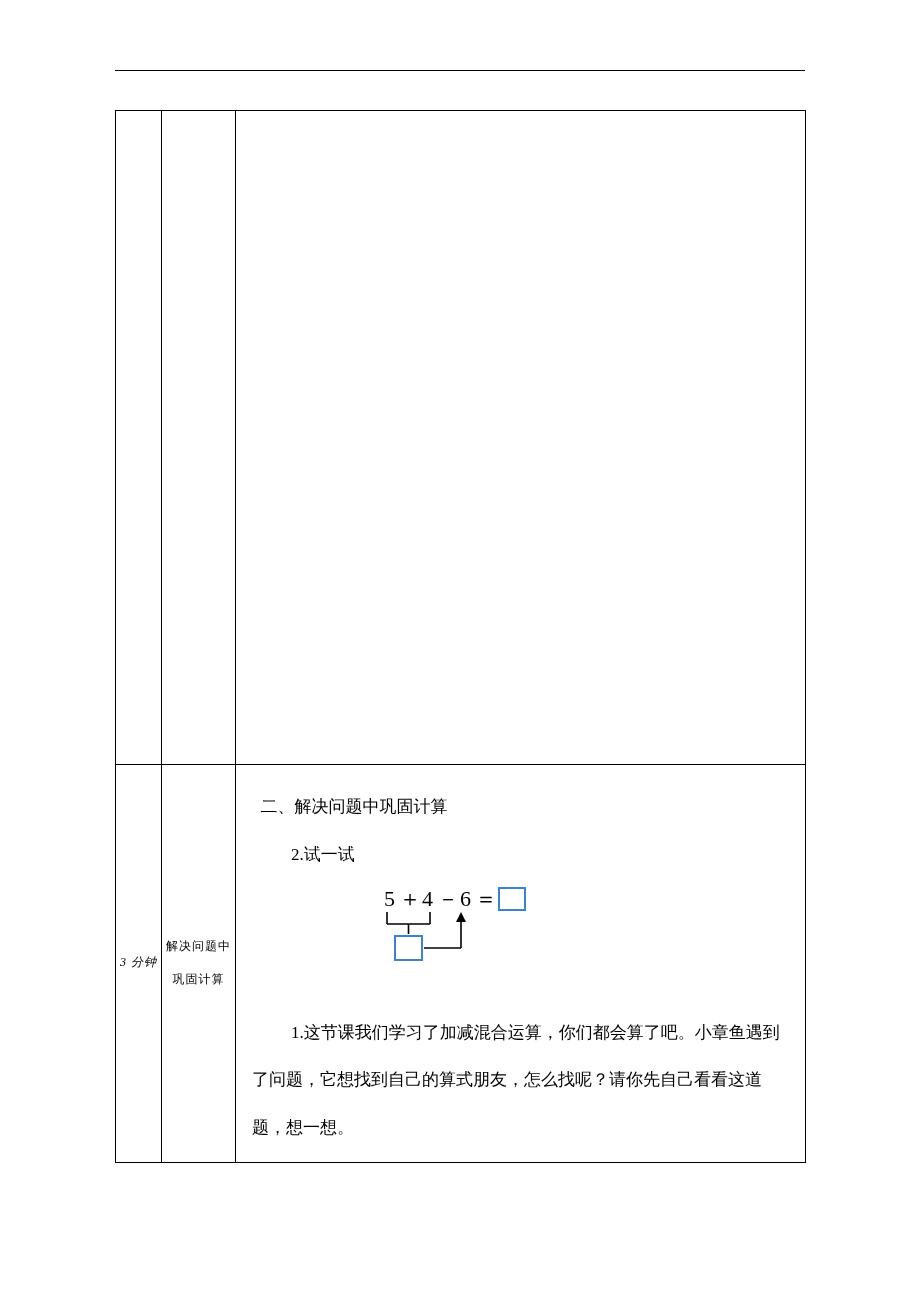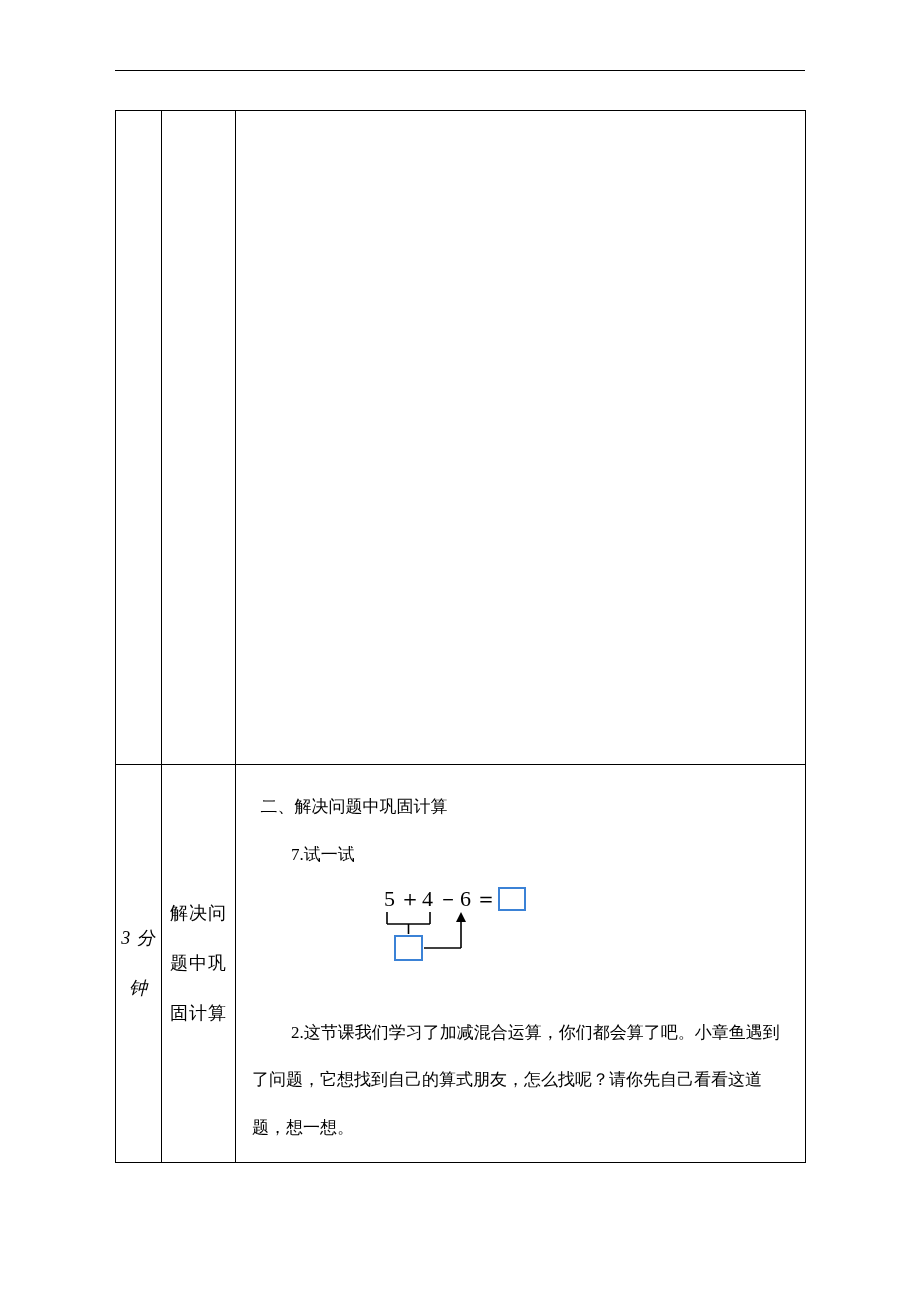--- a/index.html
+++ b/index.html
@@ -38,21 +38,21 @@
     border: 1px solid #000;
     vertical-align: middle;
     box-sizing: border-box;
   }
   .col1 { width: 46px; font-style: italic; }
   .col2 { width: 74px; }
   .col3 { }
   .row1 .cell { height: 654px; }
   .row2 .cell { height: 381px; margin-top: 31px; }
   .vtext {
-    font-size: 18px;
+    font-size: 12px;
     line-height: 2.8;
     text-align: center;
     padding: 0 4px;
     letter-spacing: 1px;
     word-break: break-all;
   }
   .col1 .vtext { writing-mode: horizontal-tb; }
   .body-text {
     font-size: 17px;
     line-height: 2.8;
@@ -85,21 +85,21 @@
     <div class="row row2">
       <div class="cell col1">
         <div class="vtext">3 分钟</div>
       </div>
       <div class="cell col2">
         <div class="vtext">解决问题中巩固计算</div>
       </div>
       <div class="cell col3" style="vertical-align: top;">
         <div class="body-text">
           <p class="indent1">二、解决问题中巩固计算</p>
-          <p class="indent2">7.试一试</p>
+          <p class="indent2">2.试一试</p>
 
           <div class="diagram">
             <svg width="240" height="92" viewBox="0 0 240 92">
 
               <text x="53" y="22" font-family="'Times New Roman', serif" font-size="22" fill="#000">5</text>
               <text x="68" y="22" font-family="'Times New Roman', serif" font-size="22" fill="#000">＋</text>
               <text x="91" y="22" font-family="'Times New Roman', serif" font-size="22" fill="#000">4</text>
               <text x="106" y="22" font-family="'Times New Roman', serif" font-size="22" fill="#000">－</text>
               <text x="129" y="22" font-family="'Times New Roman', serif" font-size="22" fill="#000">6</text>
               <text x="144" y="22" font-family="'Times New Roman', serif" font-size="22" fill="#000">＝</text>
@@ -112,19 +112,19 @@
               <line x1="77.5" y1="40" x2="77.5" y2="50" stroke="#000" stroke-width="1.6"></line>
 
               <rect x="64" y="52" width="27" height="24" fill="none" stroke="#3b82d6" stroke-width="2"></rect>
 
               <line x1="93" y1="64" x2="130" y2="64" stroke="#000" stroke-width="1.6"></line>
               <line x1="130" y1="64" x2="130" y2="36" stroke="#000" stroke-width="1.6"></line>
               <polygon points="130,28 125,38 135,38" fill="#000"></polygon>
             </svg>
           </div>
 
-          <p class="indent2">2.这节课我们学习了加减混合运算，你们都会算了吧。小章鱼遇到了问题，它想找到自己的算式朋友，怎么找呢？请你先自己看看这道题，想一想。</p>
+          <p class="indent2">1.这节课我们学习了加减混合运算，你们都会算了吧。小章鱼遇到了问题，它想找到自己的算式朋友，怎么找呢？请你先自己看看这道题，想一想。</p>
         </div>
       </div>
     </div>
 
   </div>
 </div>
 
 </body></html>

